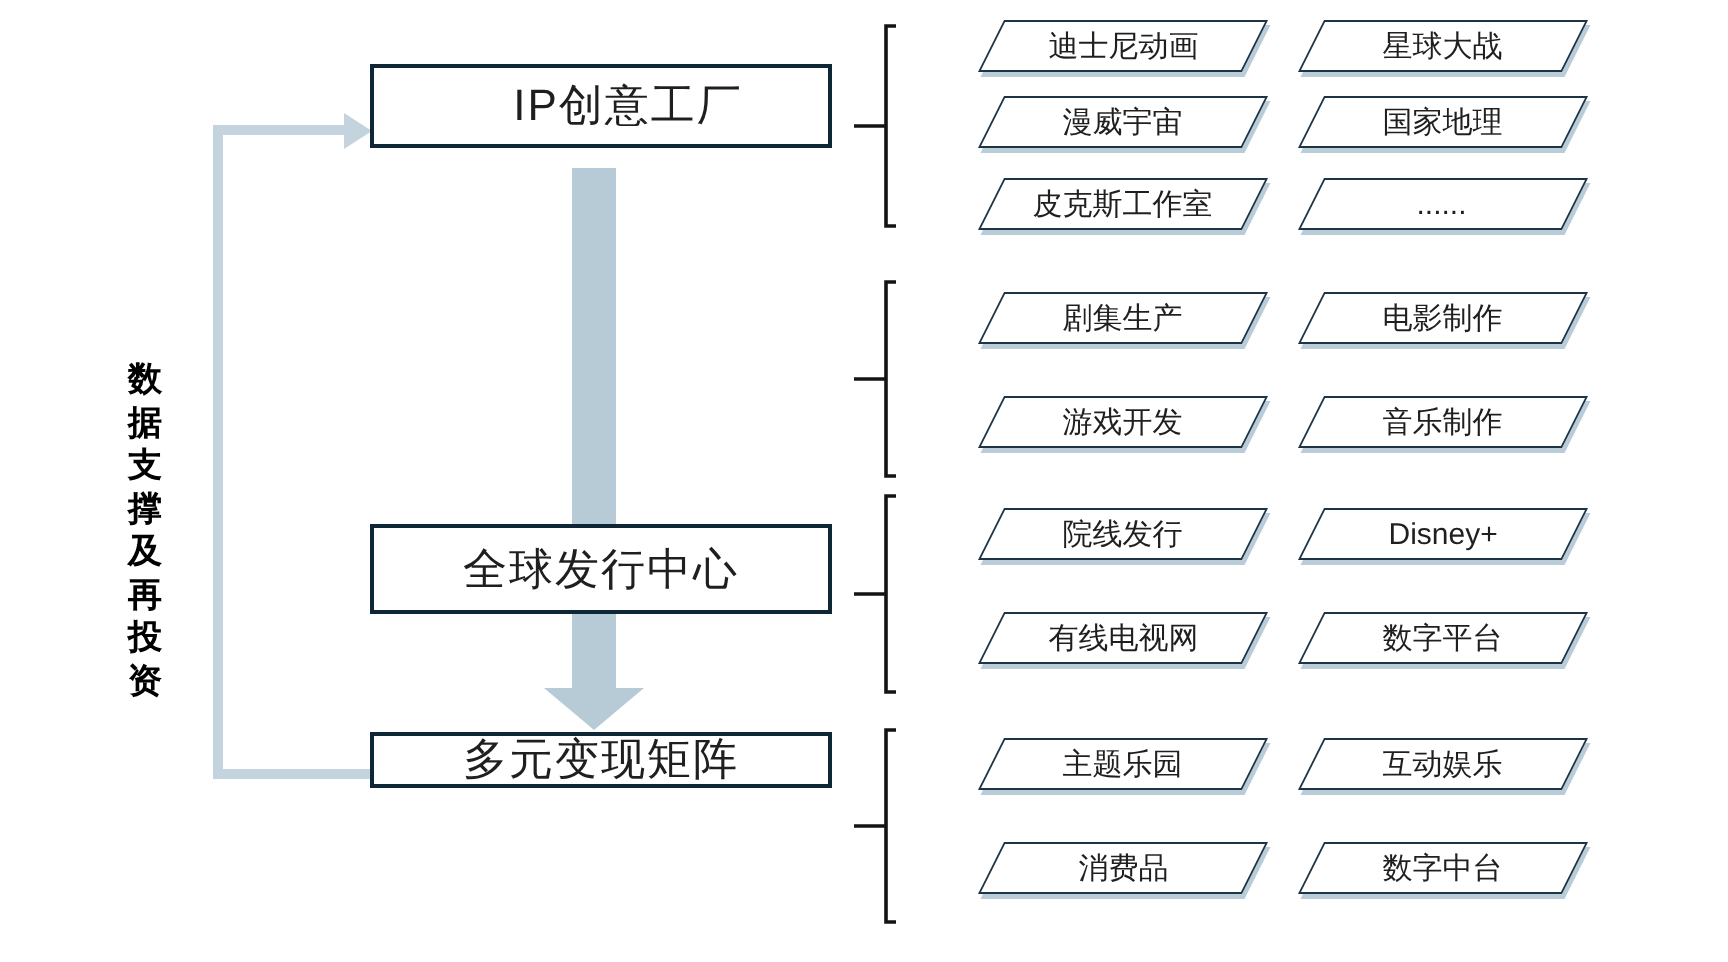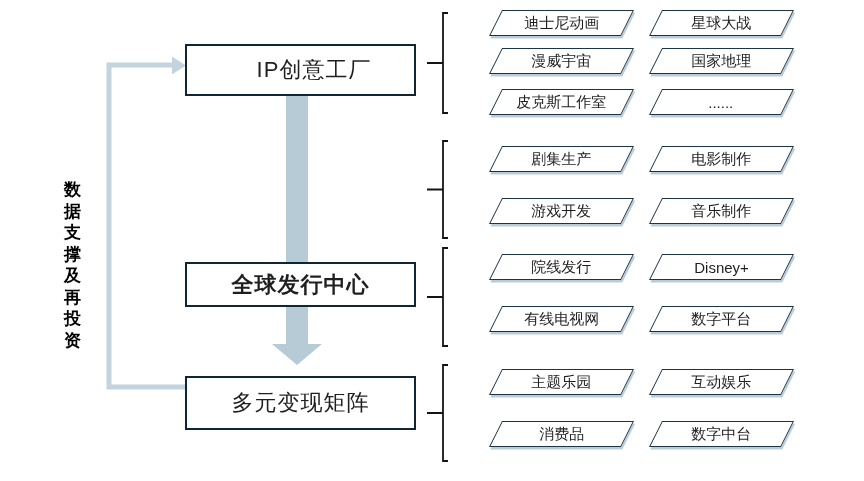--- a/index.html
+++ b/index.html
@@ -60,23 +60,23 @@
     <path class="bracket" d="M448,365 L443,365 L443,461 L448,461 M427,413 L443,413"></path>
   </svg>
 
   <div class="side-label">
     <span>数据</span>
     <span>支撑</span>
     <span>及再</span>
     <span>投资</span>
   </div>
 
-  <div class="flow-box" style="top:44px;height:52px;padding-left:27px;">IP创意工厂</div>
-  <div class="flow-box" style="top:262px;height:45px;font-weight:bold;">全球发行中心</div>
-  <div class="flow-box" style="top:376px;height:54px;">多元变现矩阵</div>
+  <div class="flow-box" style="top:32px;height:42px;padding-left:27px;">IP创意工厂</div>
+  <div class="flow-box" style="top:262px;height:45px;">全球发行中心</div>
+  <div class="flow-box" style="top:366px;height:28px;">多元变现矩阵</div>
 
   <div class="pgram" style="left:489px;top:10px;">
       <span class="pgram-label">迪士尼动画</span>
     </div>
   <div class="pgram" style="left:649px;top:10px;">
       <span class="pgram-label">星球大战</span>
     </div>
   <div class="pgram" style="left:489px;top:48px;">
       <span class="pgram-label">漫威宇宙</span>
     </div>

